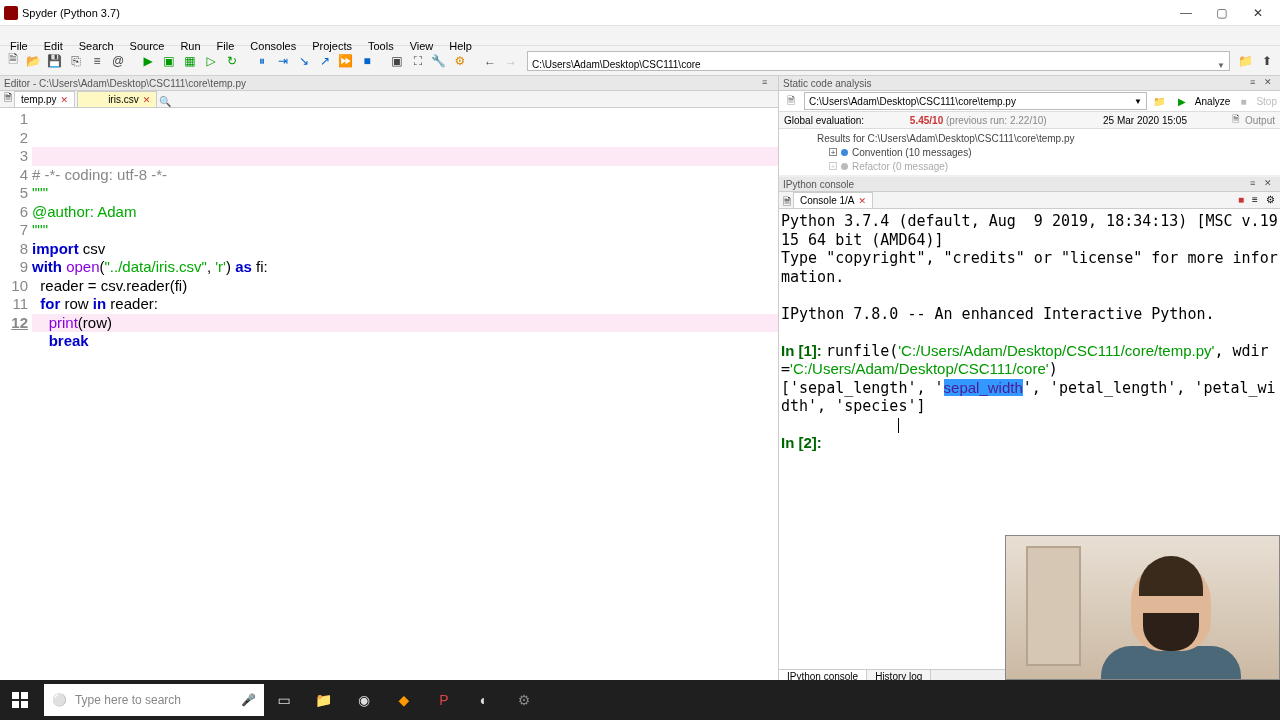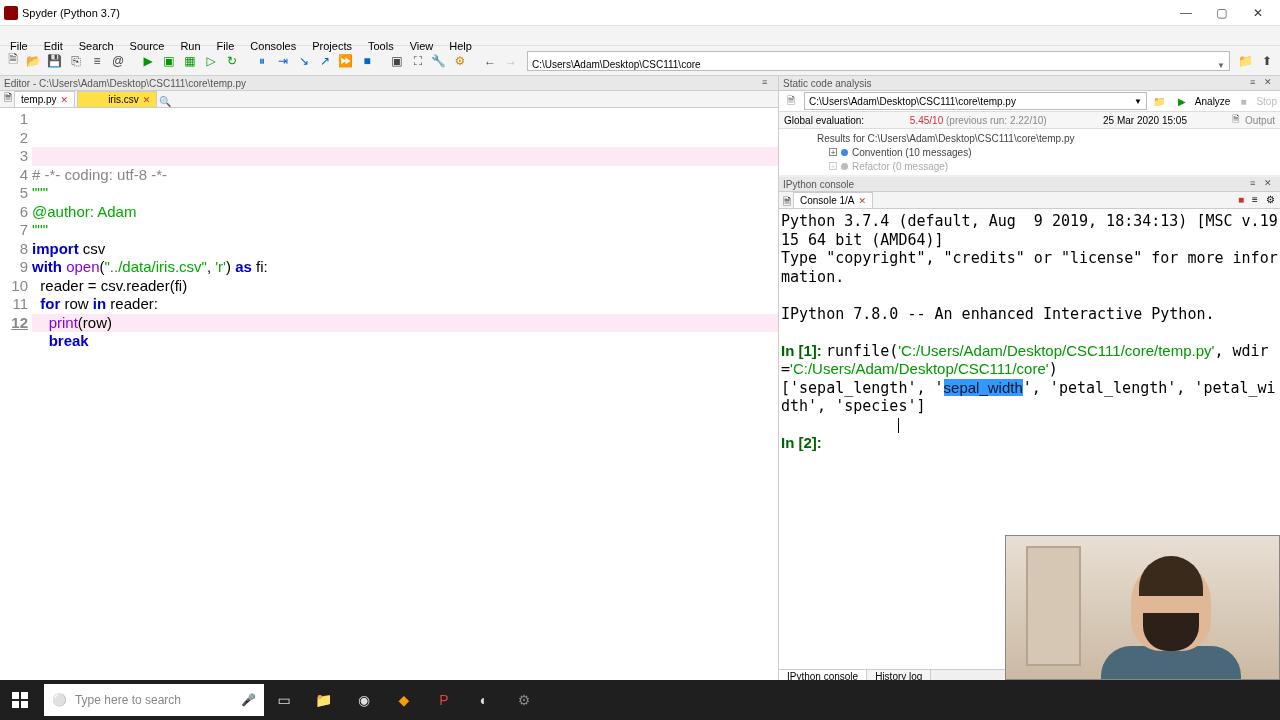--- a/index.html
+++ b/index.html
@@ -26,21 +26,21 @@
 
 .workspace { display:flex; height:608px; }
 .left-pane { width:779px; display:flex; flex-direction:column; border-right:1px solid #ccc; }
 .right-pane { flex:1; display:flex; flex-direction:column; }
 .pane-hdr { height:15px; background:#e8e8e8; font-size:10px; padding:1px 4px; display:flex; align-items:center; border-bottom:1px solid #ccc; color:#555;}
 .pane-hdr .spacer{flex:1;}
 .pane-hdr .ibtn{width:12px;height:12px;font-size:9px;margin-left:2px;}
 .tabs { height:17px; background:#f4f4f4; display:flex; align-items:flex-end; font-size:10px; border-bottom:1px solid #ccc;}
 .tab { height:16px; background:#fff; border:1px solid #ccc; border-bottom:none; padding:1px 6px; display:flex; align-items:center; margin-right:2px;}
 .tab .x{margin-left:4px;color:#c33;font-size:9px;}
-.tab.inactive{background:#fde047;padding-left:30px;}
+.tab.inactive{background:#fef9c3;padding-left:30px;}
 .tabs .ibtn{width:14px;}
 
 .editor { flex:1; background:#fff; display:flex; font-family:Consolas,monospace; font-size:15px; line-height:18.5px; position:relative; overflow:hidden;}
 .gutter { width:32px; text-align:right; padding-right:4px; color:#888; background:#fff; white-space:pre; padding-top:2px;}
 .code { flex:1; white-space:pre; padding-top:2px; position:relative;}
 .hl-line { position:absolute; left:0; right:0; height:18.5px; background:#fde9f5; z-index:0;}
 .code .cw{position:relative;z-index:1;}
 .c-comment{color:#888;}
 .c-str{color:#0a0;}
 .c-kw{color:#00c;font-weight:bold;}
@@ -51,33 +51,33 @@
 .static-combo { height:18px; display:flex; align-items:center; padding:0 4px; border:1px solid #bbb; background:#fff; font-size:10px; }
 .static-combo .dd{font-size:8px;margin-left:auto;}
 .static-tools{display:flex;align-items:center;gap:4px;padding:1px 3px;border-bottom:1px solid #ddd;}
 .static-tree{padding:2px 0;font-size:10px;color:#444;}
 .static-tree .row{display:flex;align-items:center;height:14px;padding:0 6px;gap:4px;margin-left:32px;}
 .expand{display:inline-block;width:8px;height:8px;border:1px solid #888;font-size:8px;line-height:7px;text-align:center;}
 .dot{width:7px;height:7px;border-radius:50%;}
 .dot.blue{background:#3c8ae0;}
 .dot.grey{background:#bbb;}
 .eval-row{height:17px;display:flex;align-items:center;padding:0 5px;font-size:10px;border-bottom:1px solid #ddd;background:#f6f6f6;}
-.eval-row .bad{color:#c33;font-weight:normal;padding-left:43px;}
+.eval-row .bad{color:#c33;font-weight:bold;padding-left:43px;}
 .eval-row .spacer{flex:1;}
 
 .console-wrap{flex:1;display:flex;flex-direction:column;}
 .console-tabs{height:17px;background:#f4f4f4;display:flex;align-items:flex-end;font-size:10px;border-bottom:1px solid #ccc;}
 .ctab{height:16px;background:#fff;border:1px solid #ccc;border-bottom:none;padding:1px 6px;display:flex;align-items:center;}
 .ctab .x{margin-left:4px;color:#c33;font-size:9px;}
 .console-tabs .spacer{flex:1;}
 .console-tabs .ibtn{width:14px;height:14px;font-size:10px;}
 .console{flex:1;background:#fff;font-family:Consolas,monospace;font-size:15px;line-height:18.5px;padding:3px 2px;color:#000;position:relative;white-space:pre-wrap;word-break:break-all;}
 .c-in{color:#060;font-weight:bold;}
 .c-path{color:#090;}
-.sel{background:#3399ff;color:#0f172a;}
+.sel{background:#3399ff;color:#4c1d95;}
 .caret{display:inline-block;width:1px;height:15px;background:#000;vertical-align:middle;}
 .bottom-tabs{height:15px;display:flex;font-size:10px;border-top:1px solid #ccc;}
 .bottom-tabs .bt{padding:1px 8px;border-right:1px solid #ccc;background:#f4f4f4;}
 .bottom-tabs .bt.active{background:#fff;}
 .status{height:16px;background:#f4f4f4;border-top:1px solid #ccc;display:flex;align-items:center;font-size:10px;padding:0 8px;gap:20px;justify-content:flex-end;}
 
 .taskbar{position:absolute;bottom:0;left:0;right:0;height:40px;background:#1f1f1f;display:flex;align-items:center;padding:0;}
 .start{width:40px;height:40px;display:flex;align-items:center;justify-content:center;color:#fff;}
 .start svg{width:16px;height:16px;}
 .search{width:220px;height:32px;background:#fff;display:flex;align-items:center;padding:0 8px;font-size:12px;color:#888;margin-left:4px;}

